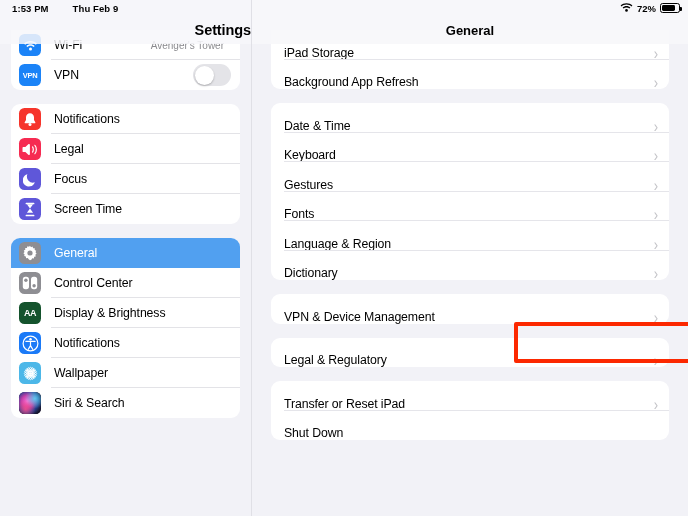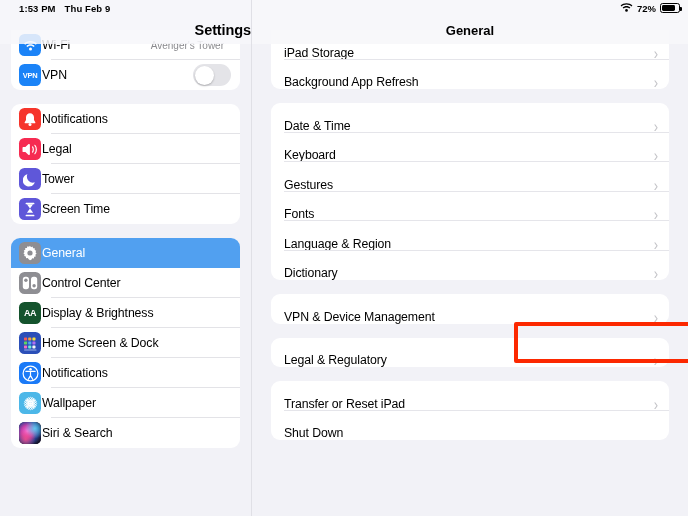--- a/index.html
+++ b/index.html
@@ -20,22 +20,22 @@
   #status-bar {
     position: absolute;
     top: 0; left: 0; right: 0;
     height: 16px;
     display: flex;
     align-items: center;
     z-index: 40;
     pointer-events: none;
   }
   .status-left {
-    display: flex; align-items: center; gap: 9px;
-    padding-left: 19px;
+    display: flex; align-items: center; gap: 24px;
+    padding-left: 12px;
     font-size: 9.5px; font-weight: bold; color: #000;
     letter-spacing: 0.1px;
   }
   .status-right {
     margin-left: auto;
     display: flex; align-items: center; gap: 4px;
     padding-right: 8px;
     font-size: 9.5px; font-weight: bold; color: #000;
   }
   .wifi-glyph { display: block; }
@@ -124,21 +124,21 @@
     width: 22px; height: 22px;
     border-radius: 5.5px;
     flex: 0 0 22px;
     display: flex;
     align-items: center;
     justify-content: center;
     overflow: hidden;
     position: relative;
   }
   .sb-label {
-    margin-left: 1px;
+    margin-left: 13px;
     font-size: 12.3px;
     color: #000;
     letter-spacing: -0.1px;
     white-space: nowrap;
   }
   .sb-row.selected .sb-label { color: #ffffff; }
   .sb-value {
     margin-left: auto;
     margin-right: 16px;
     font-size: 10px;
@@ -297,21 +297,21 @@
               </div>
               <div class="sb-label">Legal</div>
               <div class="sb-sep"></div>
             </div>
             <div class="sb-row">
               <div class="sb-icon" style="background: rgb(95, 87, 217);">
                 <svg width="14" height="15" viewBox="0 0 14 15">
         <path d="M11.8 10.3A6.0 6.0 0 0 1 4.4 2.3 6.2 6.2 0 1 0 11.8 10.3z" fill="#fff"></path>
                 </svg>
               </div>
-              <div class="sb-label">Tower</div>
+              <div class="sb-label">Focus</div>
               <div class="sb-sep"></div>
             </div>
             <div class="sb-row">
               <div class="sb-icon" style="background: rgb(95, 87, 217);">
                 <svg width="12" height="15" viewBox="0 0 12 15">
         <rect x="1.6" y="0.8" width="8.8" height="1.5" rx="0.5" fill="#fff"></rect>
         <rect x="1.6" y="12.7" width="8.8" height="1.5" rx="0.5" fill="#fff"></rect>
         <path d="M2.9 2.3h6.2l-3.1 4.2 3.1 4.2H2.9l3.1-4.2z" fill="#fff"></path>
                 </svg>
               </div>
@@ -338,38 +338,20 @@
                 </svg>
               </div>
               <div class="sb-label">Control Center</div>
               <div class="sb-sep"></div>
             </div>
             <div class="sb-row">
               <div class="sb-icon" style="background: #14532d;">
                 <span style="color:#fff;font-size:9px;font-weight:bold;letter-spacing:-0.4px;font-family:'Liberation Sans',sans-serif;">AA</span>
               </div>
               <div class="sb-label">Display &amp; Brightness</div>
-              <div class="sb-sep"></div>
-            </div>
-            <div class="sb-row">
-              <div class="sb-icon" style="background: rgb(43, 79, 184);">
-                <svg width="17" height="17" viewBox="0 0 17 17">
-                  <rect x="2" y="2.4" width="3.1" height="3.1" rx="0.7" fill="#f45a5a"></rect>
-                  <rect x="6.2" y="2.4" width="3.1" height="3.1" rx="0.7" fill="#f6a23a"></rect>
-                  <rect x="10.4" y="2.4" width="3.1" height="3.1" rx="0.7" fill="#f6e03a"></rect>
-                  <rect x="2" y="6.4" width="3.1" height="3.1" rx="0.7" fill="#5fd45f"></rect>
-                  <rect x="6.2" y="6.4" width="3.1" height="3.1" rx="0.7" fill="#4fa8f5"></rect>
-                  <rect x="10.4" y="6.4" width="3.1" height="3.1" rx="0.7" fill="#b06ef2"></rect>
-                  <rect x="2" y="10.4" width="3.1" height="3.1" rx="0.7" fill="#f06ec0"></rect>
-                  <rect x="6.2" y="10.4" width="3.1" height="3.1" rx="0.7" fill="#6ef0d0"></rect>
-                  <rect x="10.4" y="10.4" width="3.1" height="3.1" rx="0.7" fill="#f5f5f5"></rect>
-        <rect x="2.0" y="14.6" width="12.6" height="0.9" rx="0.45" fill="#9ab4e8"></rect>
-                </svg>
-              </div>
-              <div class="sb-label">Home Screen &amp; Dock</div>
               <div class="sb-sep"></div>
             </div>
             <div class="sb-row">
               <div class="sb-icon" style="background: rgb(27, 122, 247);">
                 <svg width="17" height="17" viewBox="0 0 17 17">
         <circle cx="8.5" cy="8.5" r="7.4" fill="none" stroke="#fff" stroke-width="1.2"></circle>
         <circle cx="8.5" cy="4.3" r="1.25" fill="#fff"></circle>
         <path d="M3.9 6.4h9.2M8.5 6.4v4.2M8.5 10.6L6.3 14.3M8.5 10.6l2.2 3.7" stroke="#fff" stroke-width="1.2" stroke-linecap="round" fill="none"></path>
                 </svg>
               </div>

